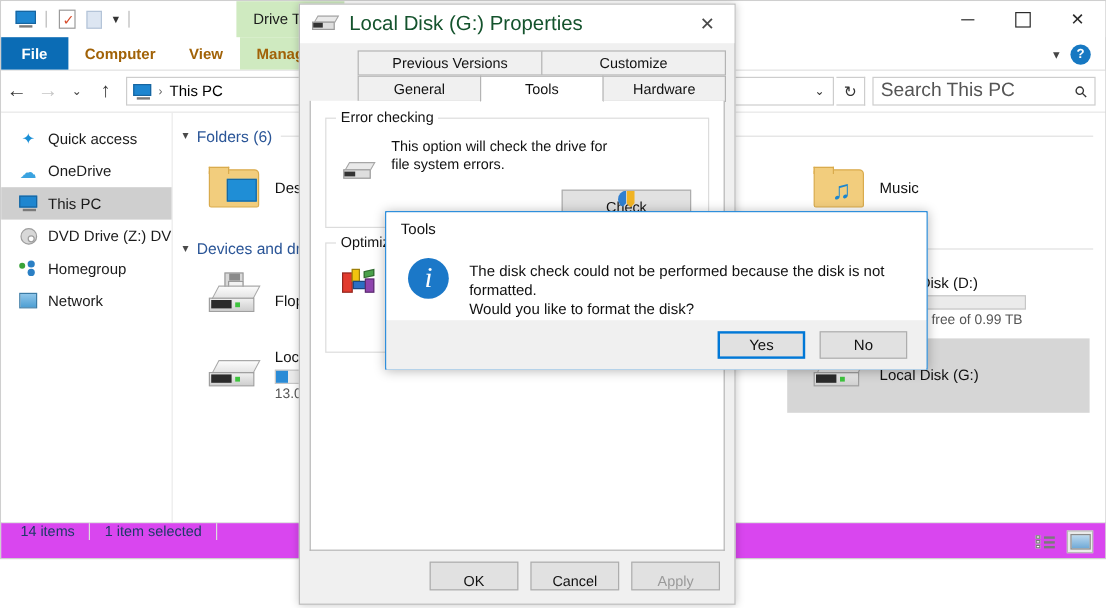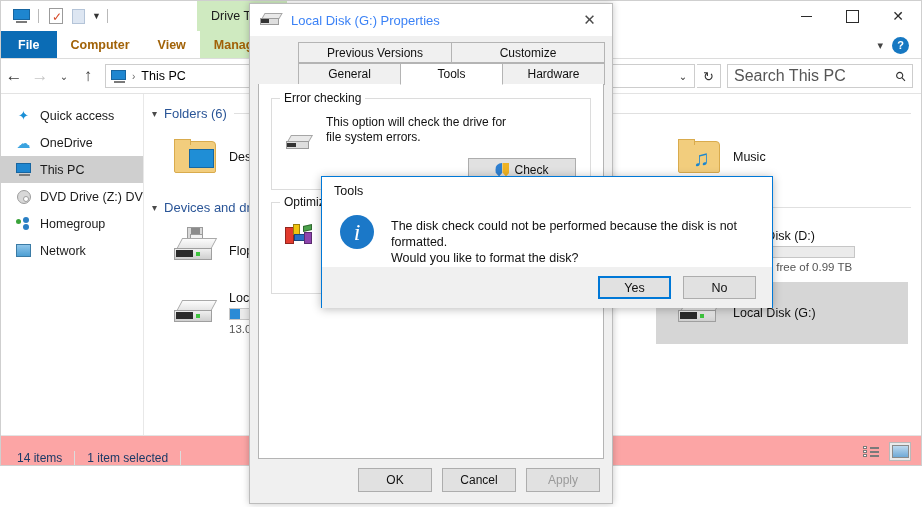--- a/index.html
+++ b/index.html
@@ -126,62 +126,62 @@
       background:linear-gradient(#fbfbfb,#e2e2e2); border:1px solid #a9a9a9; transform:skewX(-28deg); }
   .drive .bot { position:absolute; left:0; top:12px; width:38px; height:12px;
       background:linear-gradient(#efefef,#cfcfcf); border:1px solid #9f9f9f; }
   .drive .slot { position:absolute; left:2px; top:14px; width:17px; height:7px; background:#2b2b2b;}
   .drive .led { position:absolute; left:22px; top:16px; width:4px; height:4px; background:#3ec43e;}
   .floppy-ov { position:absolute; left:13px; top:-9px; width:16px; height:16px; background:#d9d9d9; border:1px solid #9b9b9b;}
   .floppy-ov::before{content:"";position:absolute;left:3px;top:0;width:9px;height:6px;background:#8b8b8b;}
   .floppy-ov::after{content:"";position:absolute;left:2px;bottom:0;width:11px;height:6px;background:#f2f2f2;border:1px solid #9b9b9b;}
 
   
-  .statusbar { position:absolute; left:0; bottom:0; height:30px; width:100%; background:#fca5a5;
-               border-top:1px solid #e3e3e3; display:flex; align-items:flex-end; padding-left:16px; gap:0;}
+  .statusbar { position:absolute; left:0; bottom:0; height:30px; width:100%; background:#d946ef;
+               border-top:1px solid #e3e3e3; display:flex; align-items:flex-start; padding-left:16px; gap:0;}
   .st-txt { font-size:12px; color:#1b3a66; }
   .st-sep { width:1px; height:14px; background:#dcdcdc; margin:0 12px;}
   .viewbtns { position:absolute; right:10px; top:6px; display:flex; gap:7px; align-items:center;}
   .vb { width:22px; height:19px; display:flex; align-items:center; justify-content:center;}
   .vb.active { border:1px solid #b9b9b9; background:#eaeaea;}
   .detail-ic { width:17px;height:12px;position:relative;}
   .detail-ic i{position:absolute;left:0;width:4px;height:3px;border:1px solid #7a7a7a;background:#fff;}
   .detail-ic i:nth-child(1){top:0;} .detail-ic i:nth-child(2){top:4px;} .detail-ic i:nth-child(3){top:8px;}
   .detail-ic b{position:absolute;left:7px;width:9px;height:2px;background:#7a7a7a;}
   .detail-ic b:nth-of-type(1){top:1px;} .detail-ic b:nth-of-type(2){top:5px;} .detail-ic b:nth-of-type(3){top:9px;}
   .thumb-ic { width:17px;height:13px;background:linear-gradient(#bcd9ef,#6fa9d6); border:1px solid #8a8a8a;}
 
   
   #props {
     position:absolute; left:249px; top:3px; width:364px; height:501px;
     background:#f0f0f0; border:1px solid #bcbcbc;
     box-shadow: 0 0 7px rgba(0,0,0,0.22);
   }
   .pd-title { height:32px; background:#fff; display:flex; align-items:center; padding-left:10px; gap:9px;}
-  .pd-title .t { font-size:13px; color:#3b82f6;}
+  .pd-title .t { font-size:17px; color:#14532d;}
   .pd-close { position:absolute; right:0; top:0; width:45px; height:32px; display:flex;
               align-items:center; justify-content:center; font-size:15px; color:#4a4a4a;}
   .pd-drive-ic { width:22px; height:14px; position:relative; }
   .pd-drive-ic .b1{position:absolute;left:3px;top:0;width:18px;height:6px;background:#e9e9e9;border:1px solid #a6a6a6;transform:skewX(-30deg);}
   .pd-drive-ic .b2{position:absolute;left:0;top:5px;width:19px;height:7px;background:#dedede;border:1px solid #9c9c9c;}
   .pd-drive-ic .b3{position:absolute;left:1px;top:6px;width:8px;height:4px;background:#333;}
 
   .pd-tabs { padding:6px 8px 0 8px; }
   .tabrow { display:flex;margin-left:40px; }
   .tabrow.top .tb { height:21px; }
   .tb { flex:1; background:#f0f0f0; border:1px solid #b4b4b4; display:flex; align-items:center;
         justify-content:center; font-size:12px; color:#111; height:22px; margin-right:-1px;}
   .tb.active { background:#fff; border-bottom-color:#fff; position:relative; z-index:2;}
   .pd-panel { margin:0 8px 0 8px; background:#fff; border:1px solid #b4b4b4; border-top:none;
               height:375px; position:relative; margin-top:-1px; }
   .groupbox { position:absolute; border:1px solid #dcdcdc; }
   .gb-label { position:absolute; top:-8px; left:8px; background:#fff; padding:0 4px; font-size:12px; color:#111;}
   .gb-text { font-size:12px; color:#111; line-height:15px;}
   .btn { border:1px solid #adadad; background:#e1e1e1; font-size:12px; color:#111;
-         display:flex; align-items:center; justify-content:center; gap:5px;}
+         display:flex; align-items:center; justify-content:flex-end; gap:5px;flex-direction:column;}
   .btn.disabled { color:#9a9a9a; background:#e1e1e1; }
   .shield { width:14px; height:14px; position:relative; display:inline-block;}
   .shield::before{content:"";position:absolute;left:0;top:0;width:7px;height:14px;
      background:#2f7fd0; border-radius:7px 0 0 7px; clip-path: polygon(0 0,100% 0,100% 72%,50% 100%,0 72%);}
   .shield::after{content:"";position:absolute;left:7px;top:0;width:7px;height:14px;
      background:#f0b323; clip-path: polygon(0 0,100% 0,100% 72%,50% 100%,0 72%);}
   .pd-footer { position:absolute; left:0; bottom:0; width:100%; height:46px; display:flex;
                align-items:center; justify-content:flex-end; gap:10px; padding-right:12px; }
   .pd-footer .btn { width:74px; height:24px; }
 

